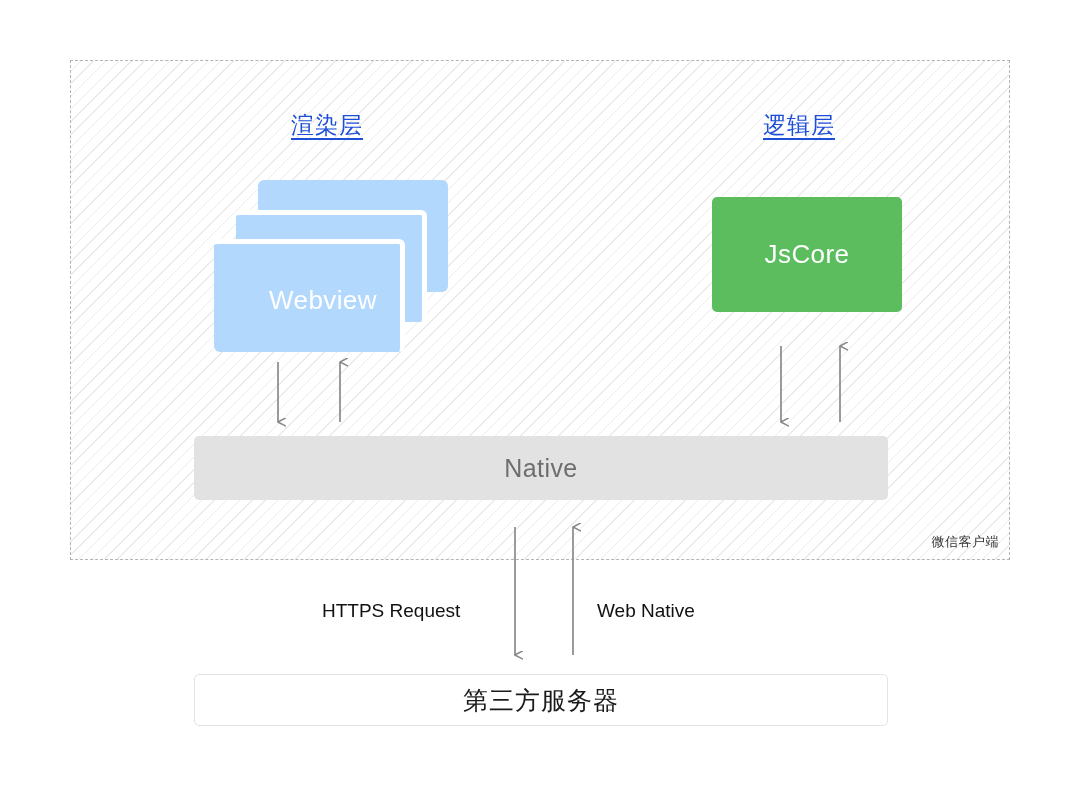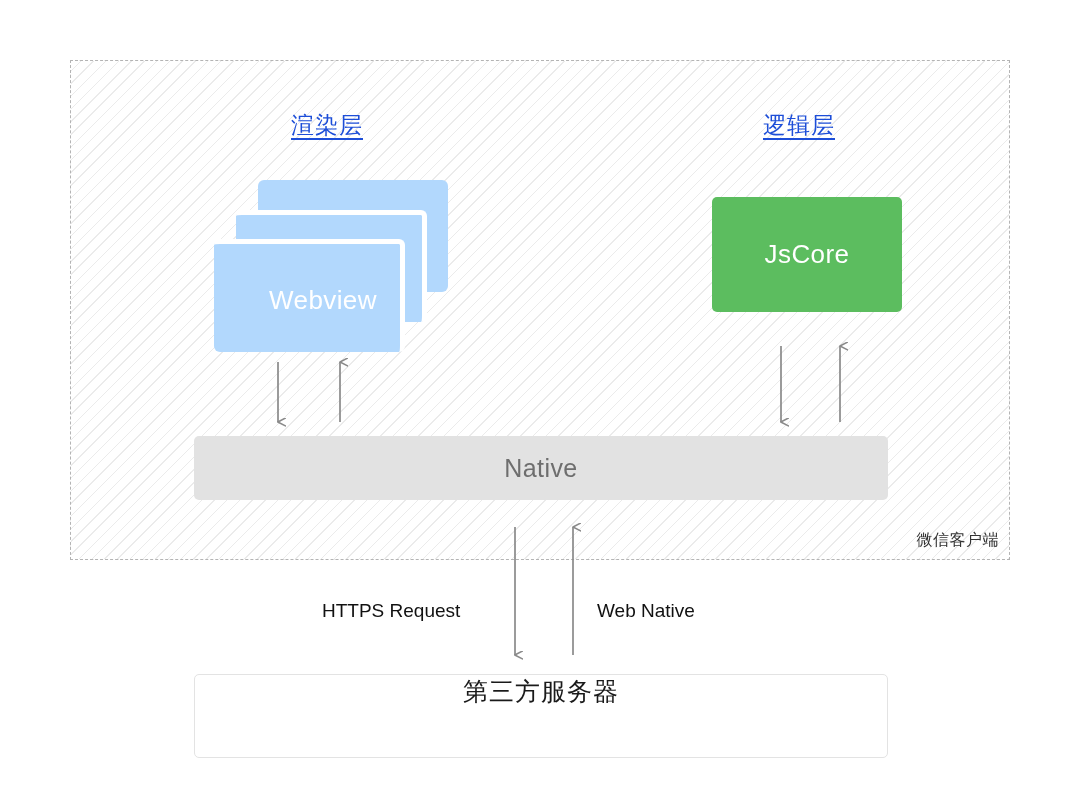--- a/index.html
+++ b/index.html
@@ -38,21 +38,21 @@
         #ebebeb 1px,
         #ffffff 1px,
         #ffffff 9px
     );
   }
 
   .client-label {
     position: absolute;
     right: 10px;
     bottom: 8px;
-    font-size: 16px;
+    font-size: 13px;
     color: #333333;
     letter-spacing: 0.5px;
     margin-left: 48px;
   }
 
   
   .col-heading {
     position: absolute;
     font-size: 23px;
     color: #1d4ed8;
@@ -131,26 +131,27 @@
   .native-label {
     font-size: 25px;
     color: #6e6e6e;
     letter-spacing: 0.4px;
   }
 
   
   .server-box {
     position: absolute;
     left: 194px; top: 674px;
-    width: 694px; height: 84px;
+    width: 694px; height: 52px;
     background: #ffffff;
     border: 1px solid #e3e3e3;
     border-radius: 5px;
     box-sizing: border-box;
     display: flex;
+    align-items: center;
     justify-content: center;
   }
   .server-label {
     font-size: 25px;
     color: #1a1a1a;
     letter-spacing: 1px;
   }
 
   
   .flow-label {

